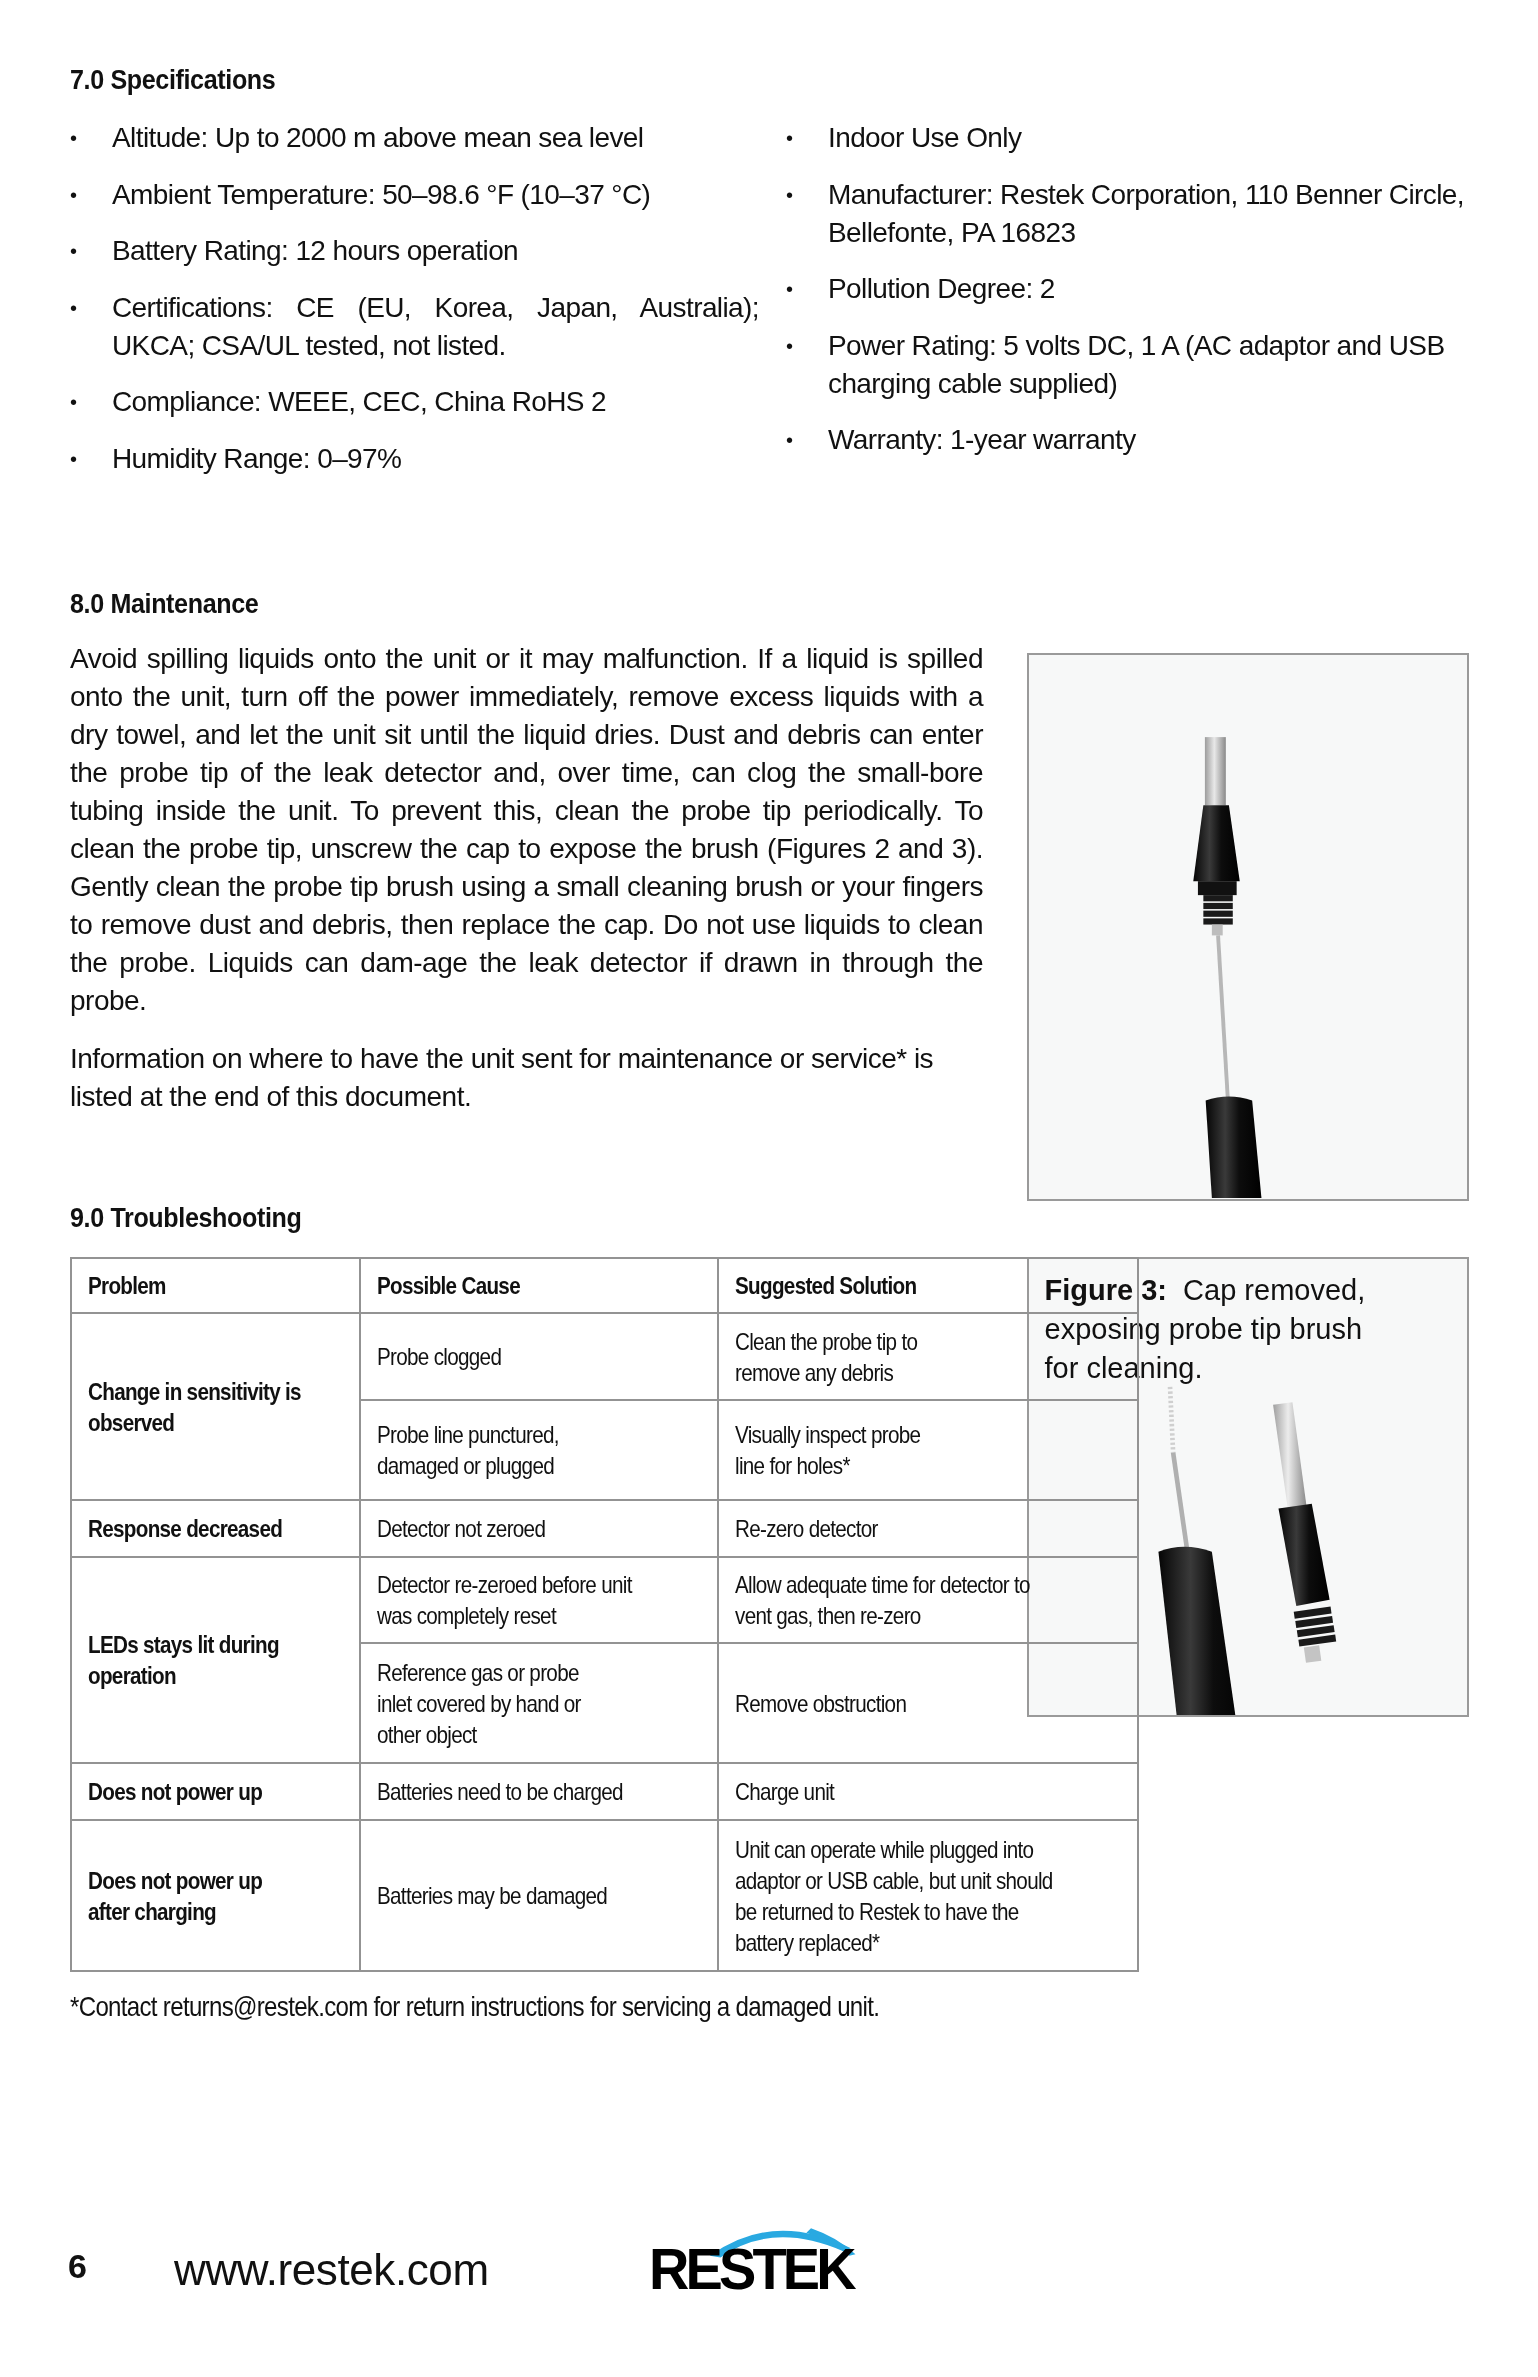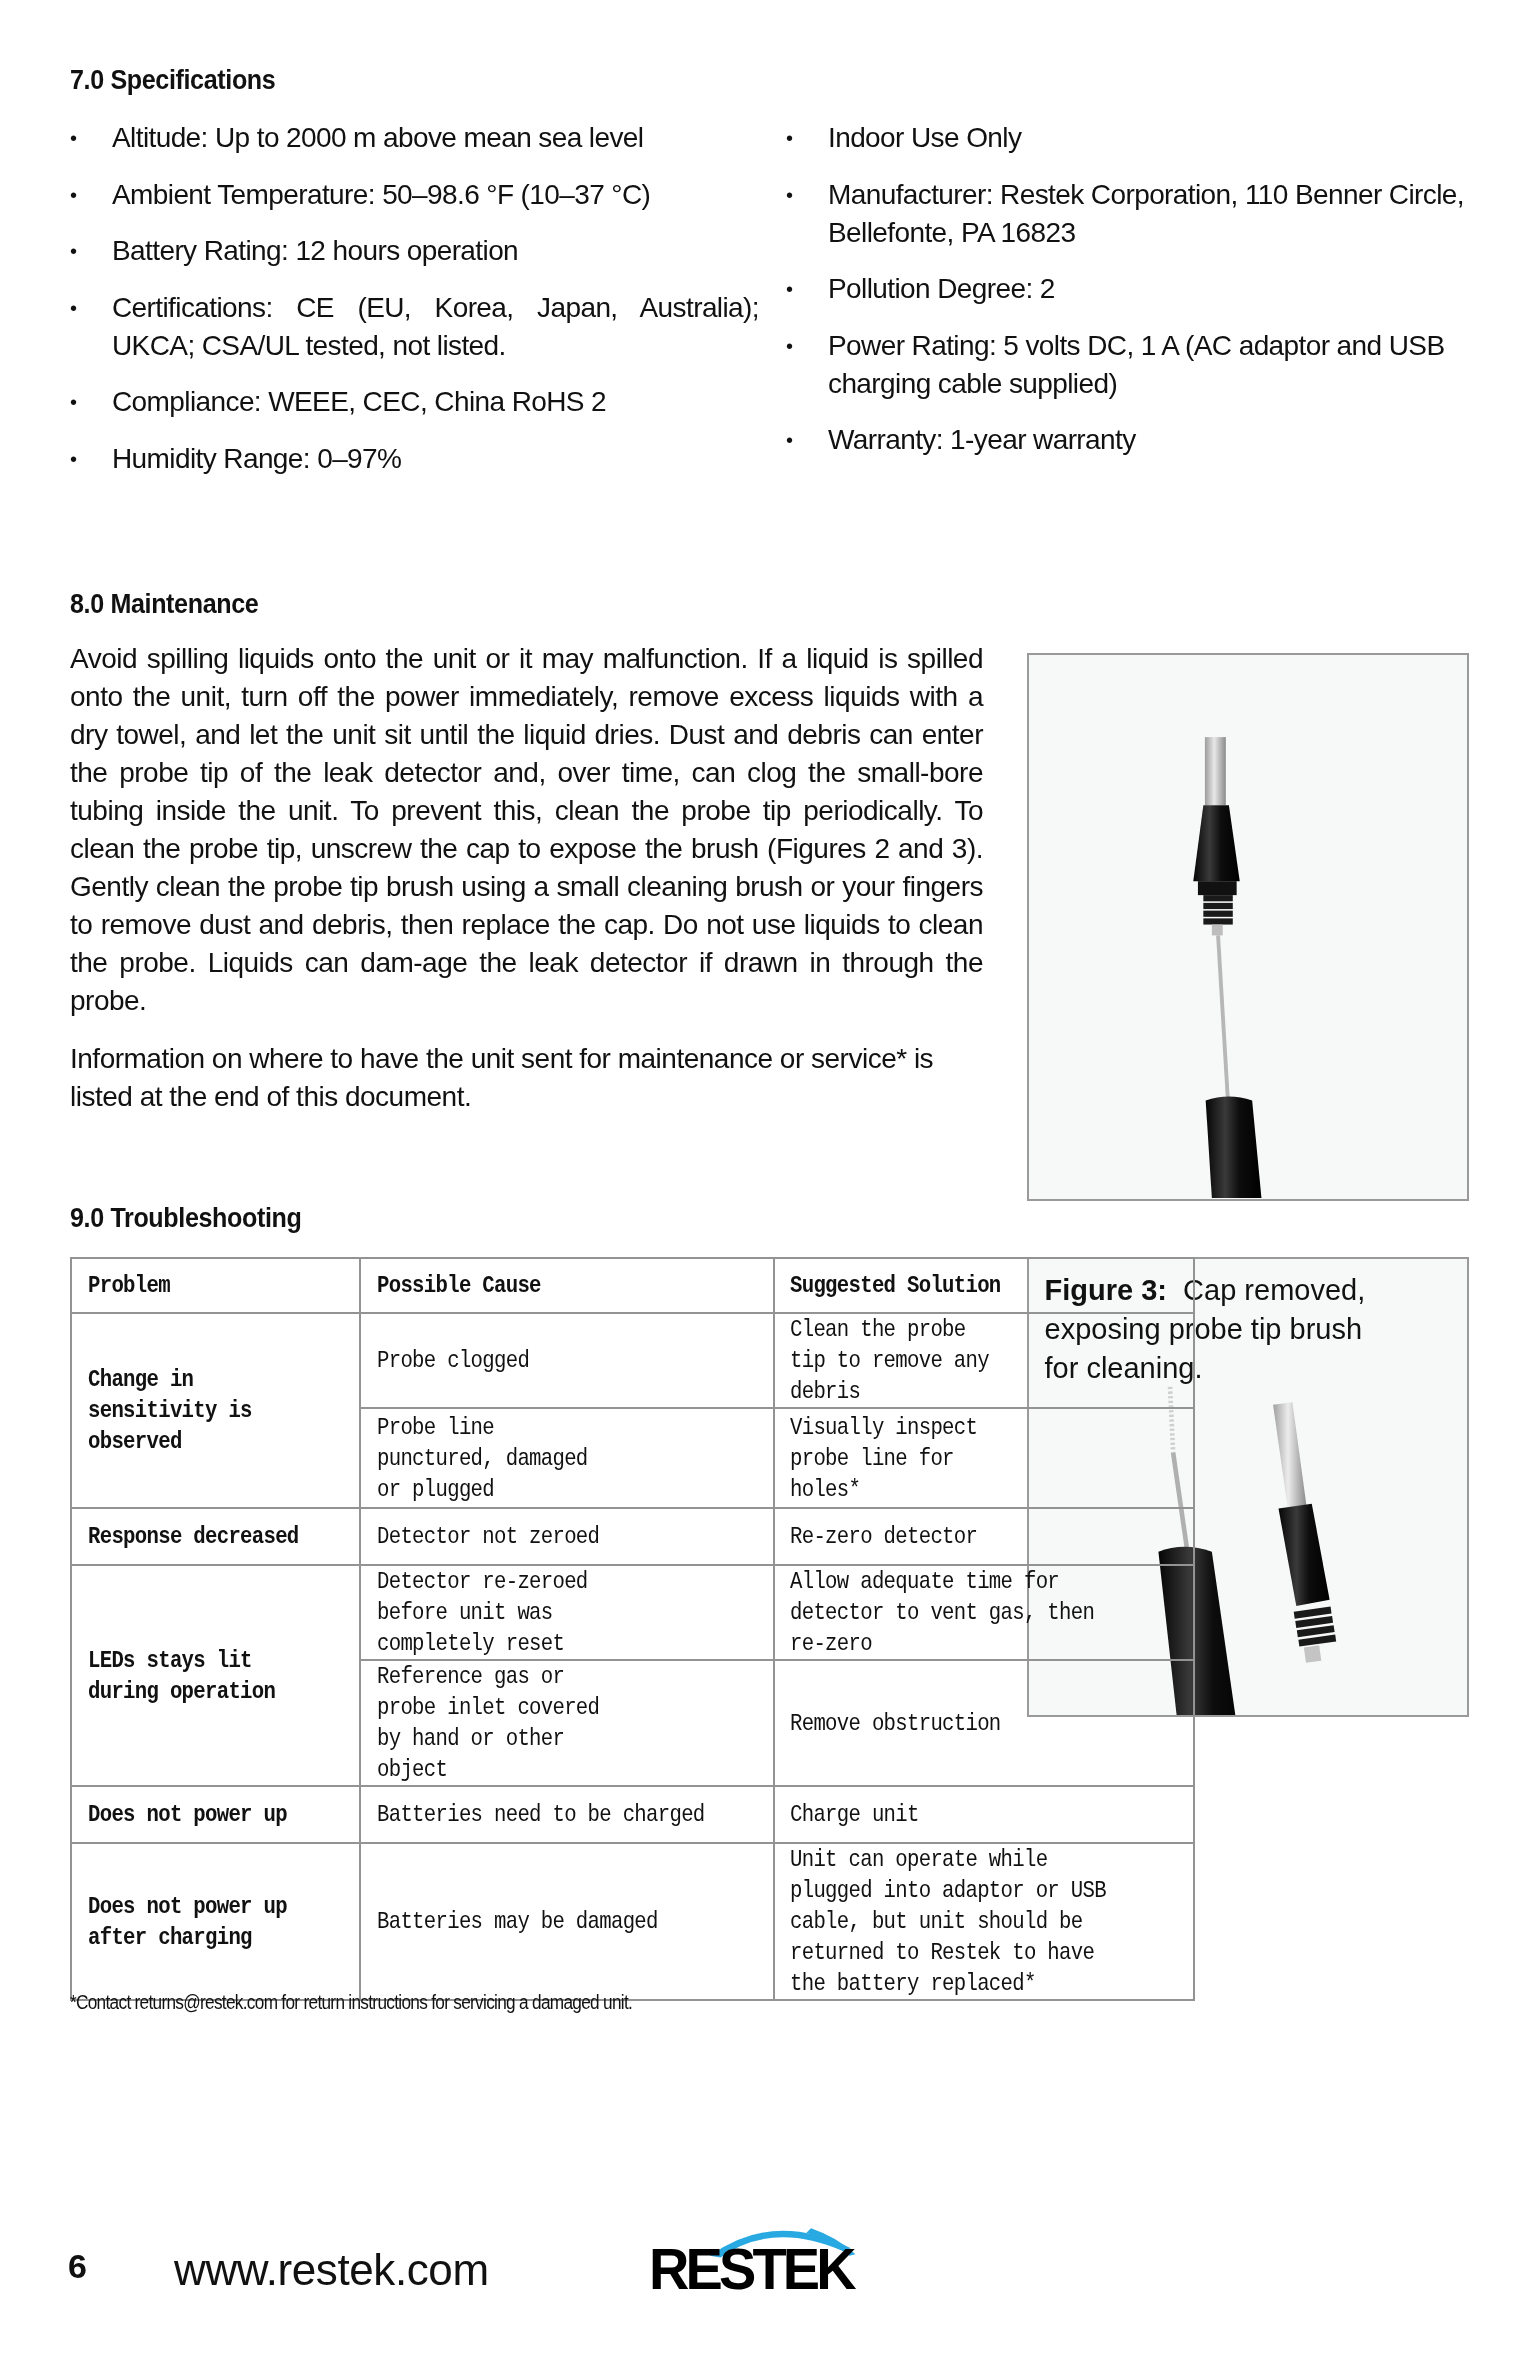--- a/index.html
+++ b/index.html
@@ -10,26 +10,26 @@
   .spec-list { position:absolute; margin:0; padding:0; list-style:none; }
   .spec-item { position:relative; padding-left:42px; font-size:28px; line-height:38px; letter-spacing:-0.6px; margin-bottom:18.6px; }
   .spec-item .bullet { position:absolute; left:0; top:0; font-size:20px; }
   .spec-item .txt { display:block; }
   .justify { text-align:justify; }
   .para { position:absolute; font-size:28px; line-height:38px; letter-spacing:-0.5px; text-align:justify; }
   .figure { position:absolute; border:2.3px solid #9a9a9a; background:#f7f8f8; box-sizing:border-box; overflow:hidden; }
   .fig-caption { position:absolute; left:15.5px; top:12.4px; right:15.5px; font-size:29px; line-height:39px; color:#111; }
   .fig-caption b { font-weight:bold; }
   table.ts { position:absolute; left:70px; top:1257px; width:920px; border-collapse:collapse;
-             font-size:24px; line-height:31px; letter-spacing:-0.8px;font-family:Liberation Mono, monospace; }
+             font-size:24px; line-height:31px; letter-spacing:-0.8px; }
   table.ts td, table.ts th { border:2.3px solid #939393; padding:0 15.5px; vertical-align:middle; text-align:left; }
   table.ts th { font-weight:bold; height:53px; }
   table.ts td.prob { font-weight:bold; }
   .narrow { transform:scaleX(0.86); transform-origin:left center; display:inline-block; white-space:nowrap; }
-  .footnote { position:absolute; left:70px; top:1991px; font-size:20px; letter-spacing:-0.8px; }
+  .footnote { position:absolute; left:70px; top:1991px; font-size:28px; letter-spacing:-0.8px; }
   .footnote span { display:inline-block; transform:scaleX(0.86); transform-origin:left; white-space:nowrap; }
   .page-num { position:absolute; left:68px; top:2247px; font-size:34px; font-weight:bold; }
   .site { position:absolute; left:174px; top:2245px; font-size:44px; letter-spacing:-0.4px; }
   .logo { position:absolute; left:649px; top:2216px; width:232px; height:77px; }
   .logo-text { position:absolute; left:0; top:28px; font-family:"Liberation Sans", sans-serif; font-weight:bold;
                font-size:57px; line-height:50px; letter-spacing:-3.9px; color:#000; transform:scaleX(0.98); transform-origin:left; }
 </style>
 </head>
 <body>
 

